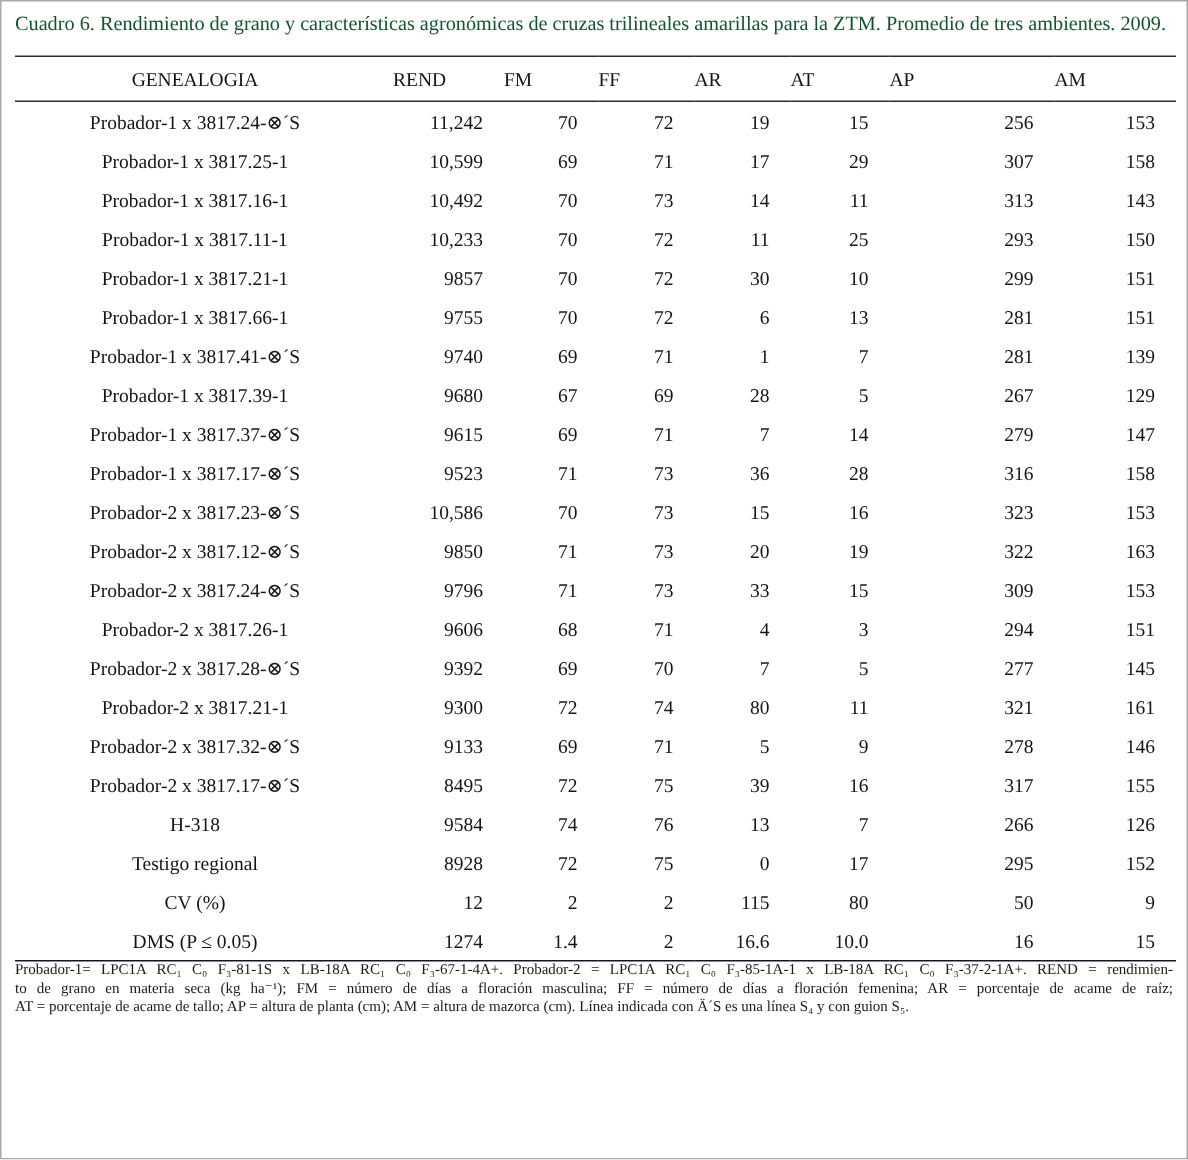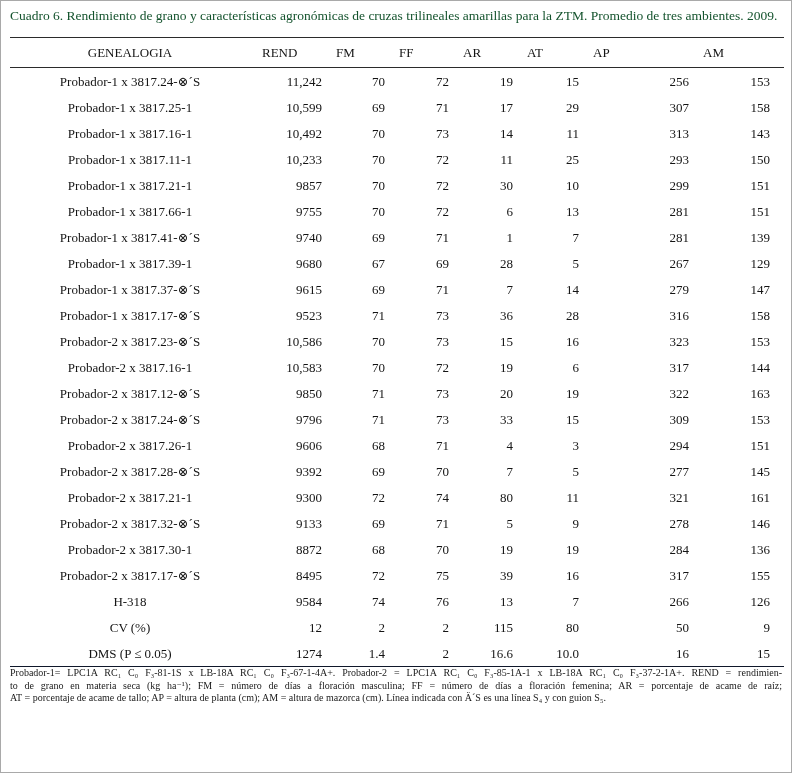--- a/index.html
+++ b/index.html
@@ -191,30 +191,20 @@
           <td class="col-gen">Probador-2 x 3817.23-⊗´S</td>
           <td class="col-num">10,586</td>
           <td class="col-num">70</td>
           <td class="col-num">73</td>
           <td class="col-num">15</td>
           <td class="col-num">16</td>
           <td class="col-num">323</td>
           <td class="col-num">153</td>
         </tr>
         <tr>
-          <td class="col-gen">Probador-2 x 3817.16-1</td>
-          <td class="col-num">10,583</td>
-          <td class="col-num">70</td>
-          <td class="col-num">72</td>
-          <td class="col-num">19</td>
-          <td class="col-num">6</td>
-          <td class="col-num">317</td>
-          <td class="col-num">144</td>
-        </tr>
-        <tr>
           <td class="col-gen">Probador-2 x 3817.12-⊗´S</td>
           <td class="col-num">9850</td>
           <td class="col-num">71</td>
           <td class="col-num">73</td>
           <td class="col-num">20</td>
           <td class="col-num">19</td>
           <td class="col-num">322</td>
           <td class="col-num">163</td>
         </tr>
         <tr>
@@ -259,30 +249,20 @@
         </tr>
         <tr>
           <td class="col-gen">Probador-2 x 3817.32-⊗´S</td>
           <td class="col-num">9133</td>
           <td class="col-num">69</td>
           <td class="col-num">71</td>
           <td class="col-num">5</td>
           <td class="col-num">9</td>
           <td class="col-num">278</td>
           <td class="col-num">146</td>
-        </tr>
-        <tr>
-          <td class="col-gen">Probador-2 x 3817.30-1</td>
-          <td class="col-num">8872</td>
-          <td class="col-num">68</td>
-          <td class="col-num">70</td>
-          <td class="col-num">19</td>
-          <td class="col-num">19</td>
-          <td class="col-num">284</td>
-          <td class="col-num">136</td>
         </tr>
         <tr>
           <td class="col-gen">Probador-2 x 3817.17-⊗´S</td>
           <td class="col-num">8495</td>
           <td class="col-num">72</td>
           <td class="col-num">75</td>
           <td class="col-num">39</td>
           <td class="col-num">16</td>
           <td class="col-num">317</td>
           <td class="col-num">155</td>
@@ -291,20 +271,30 @@
           <td class="col-gen">H-318</td>
           <td class="col-num">9584</td>
           <td class="col-num">74</td>
           <td class="col-num">76</td>
           <td class="col-num">13</td>
           <td class="col-num">7</td>
           <td class="col-num">266</td>
           <td class="col-num">126</td>
         </tr>
         <tr>
+          <td class="col-gen">Testigo regional</td>
+          <td class="col-num">8928</td>
+          <td class="col-num">72</td>
+          <td class="col-num">75</td>
+          <td class="col-num">0</td>
+          <td class="col-num">17</td>
+          <td class="col-num">295</td>
+          <td class="col-num">152</td>
+        </tr>
+        <tr>
           <td class="col-gen">CV (%)</td>
           <td class="col-num">12</td>
           <td class="col-num">2</td>
           <td class="col-num">2</td>
           <td class="col-num">115</td>
           <td class="col-num">80</td>
           <td class="col-num">50</td>
           <td class="col-num">9</td>
         </tr>
         <tr>

